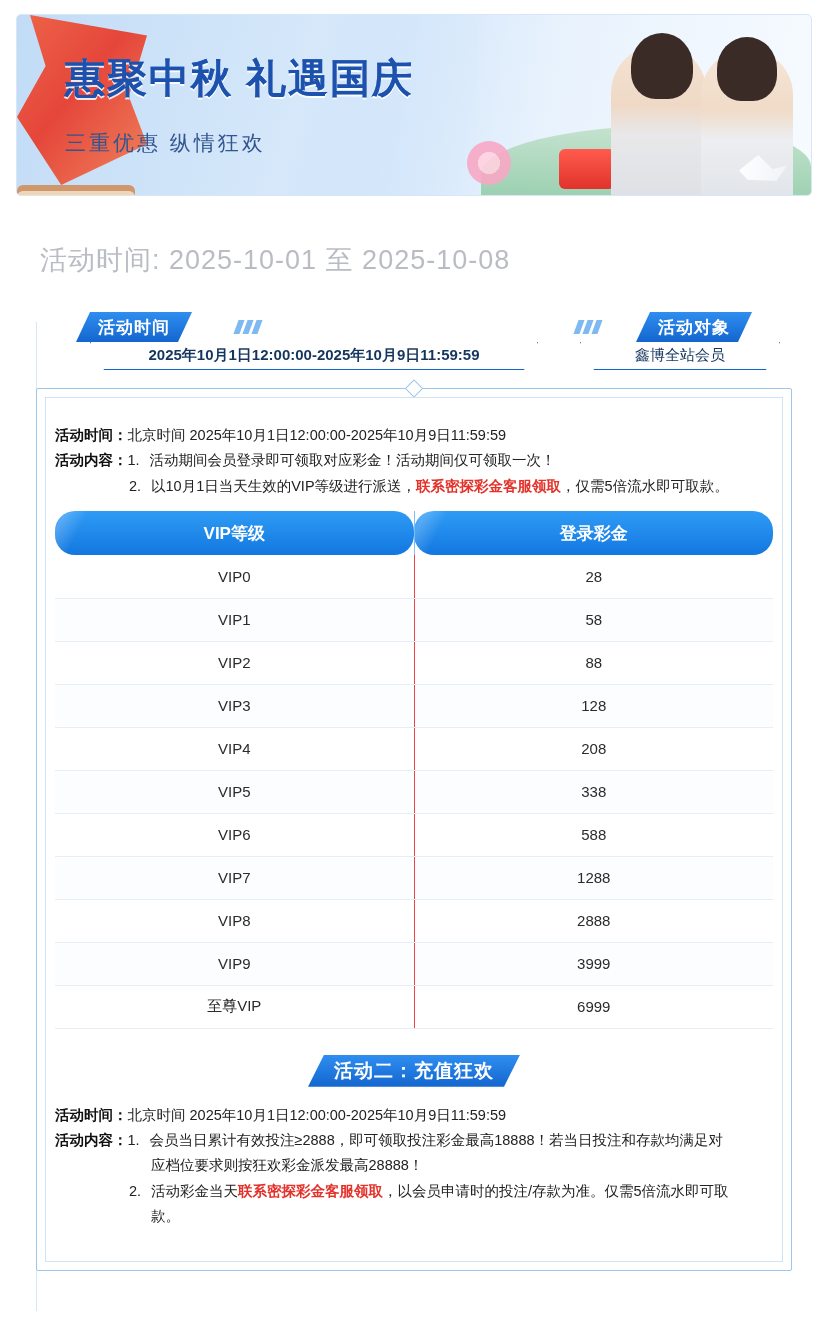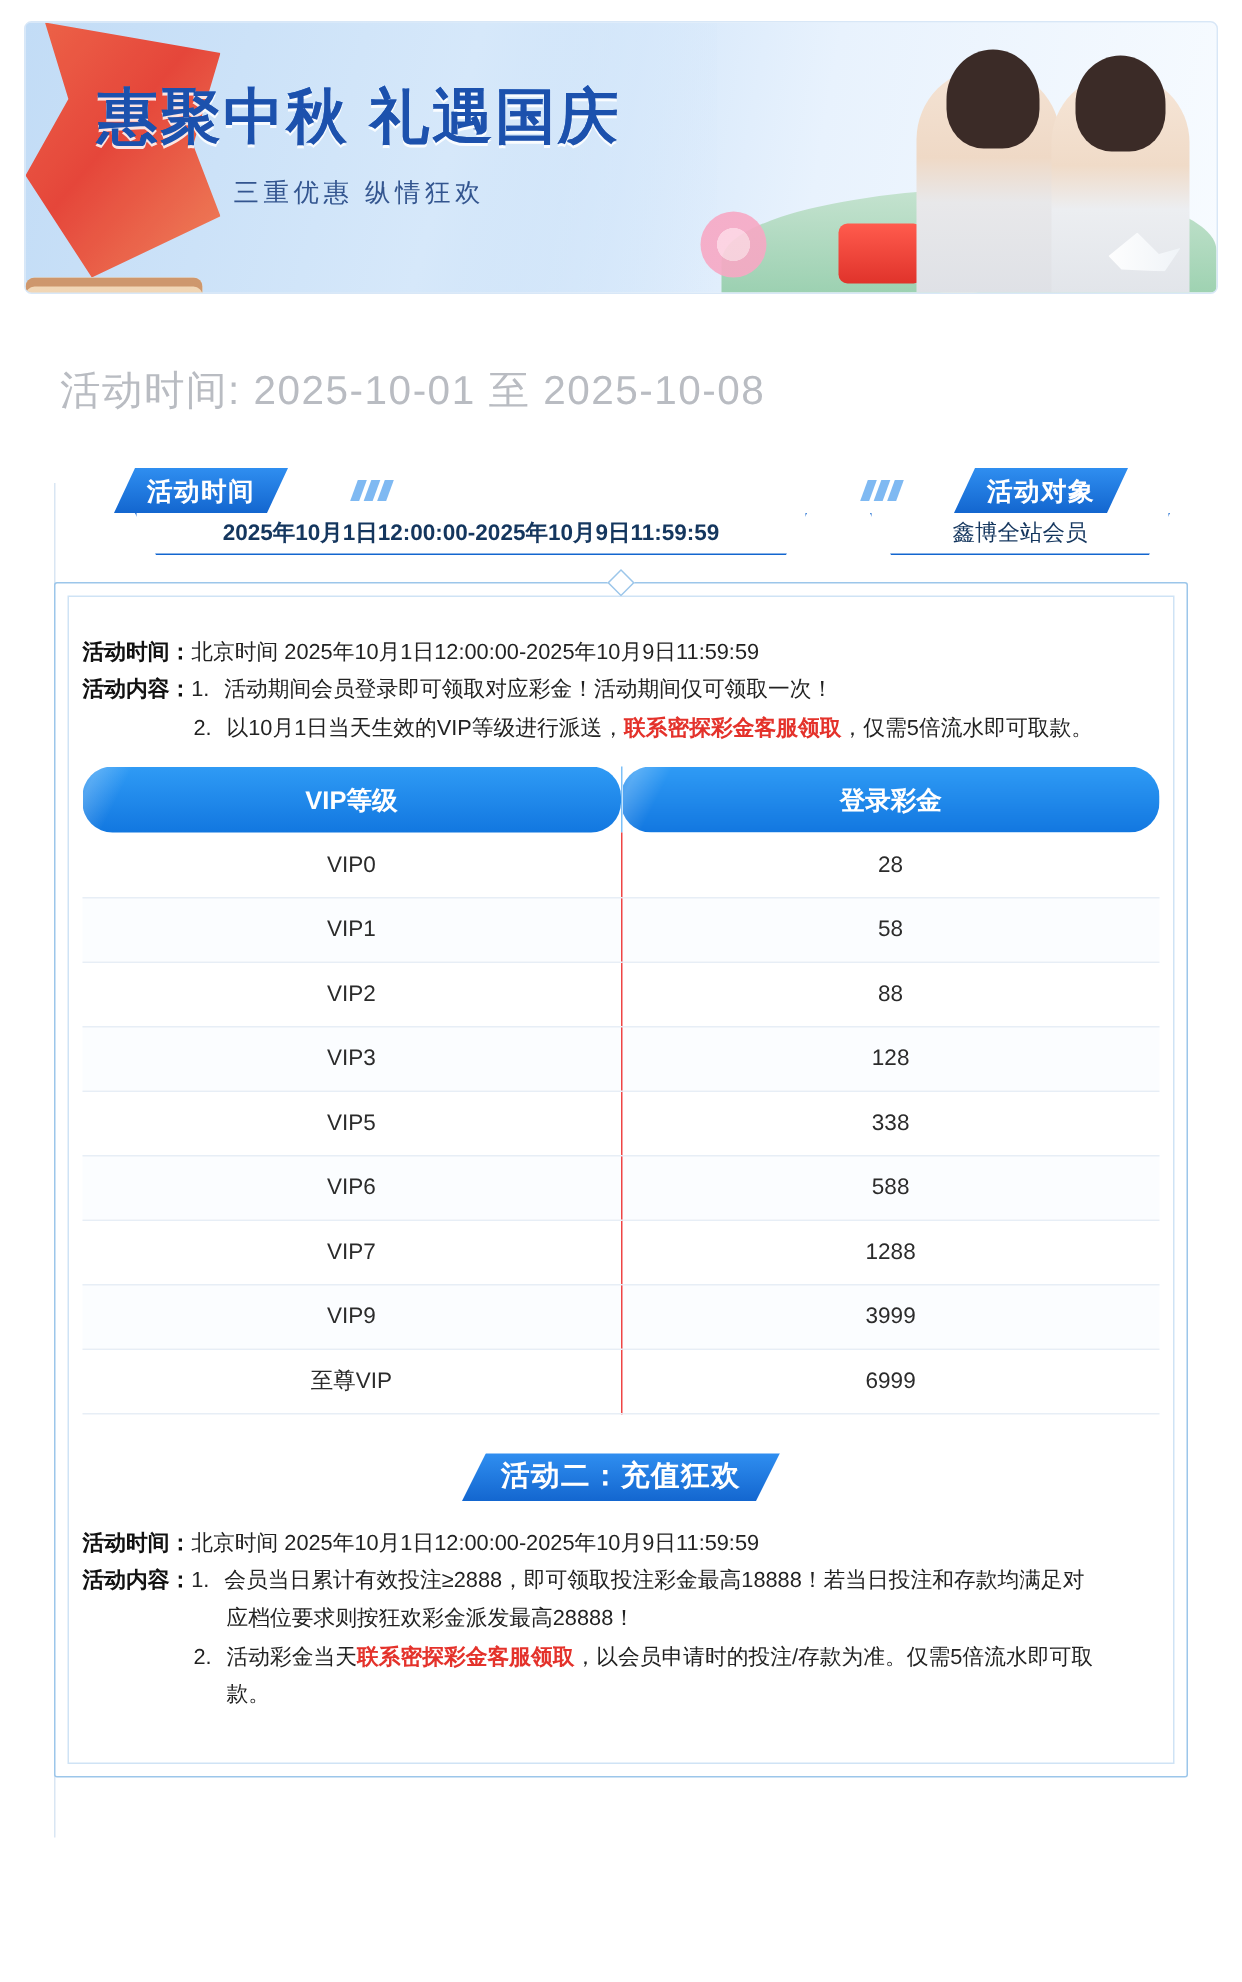--- a/index.html
+++ b/index.html
@@ -43,25 +43,24 @@
     font-weight: bold;
     letter-spacing: 2px;
     line-height: 1.15;
     background: linear-gradient(180deg,#2f6fd6 0%, #1b4fae 55%, #15408f 100%);
     -webkit-background-clip: text;
     background-clip: text;
     color: #1c51ad;
     text-shadow: 0 2px 0 rgba(255,255,255,0.85);
   }
   .banner-sub {
-    margin-top: 16px;
-    font-size: 17px;
+    margin-top: 28px;
+    font-size: 21px;
     color: #33558f;
     letter-spacing: 3px;
-    text-align: center;
   }
   .b-red-ribbon {
     right: 250px; top: 8px; width: 130px; height: 170px;
     background: linear-gradient(130deg,#f05a3a 0%, #e8392a 45%, #f27b4e 100%);
     clip-path: polygon(10% 0,100% 12%,86% 48%,100% 76%,34% 100%,0 60%,22% 30%);
     opacity: .92;
     filter: blur(.2px);
   }
   .b-gate {
     right: 214px; top: 34px; width: 118px; height: 120px;
@@ -356,30 +355,38 @@
             </tr>
           <tr>
               <td>VIP2</td>
               <td>88</td>
             </tr>
           <tr>
               <td>VIP3</td>
               <td>128</td>
             </tr>
           <tr>
+              <td>VIP4</td>
+              <td>208</td>
+            </tr>
+          <tr>
               <td>VIP5</td>
               <td>338</td>
             </tr>
           <tr>
               <td>VIP6</td>
               <td>588</td>
             </tr>
           <tr>
               <td>VIP7</td>
               <td>1288</td>
+            </tr>
+          <tr>
+              <td>VIP8</td>
+              <td>2888</td>
             </tr>
           <tr>
               <td>VIP9</td>
               <td>3999</td>
             </tr>
           <tr>
               <td>至尊VIP</td>
               <td>6999</td>
             </tr>
         </tbody>

